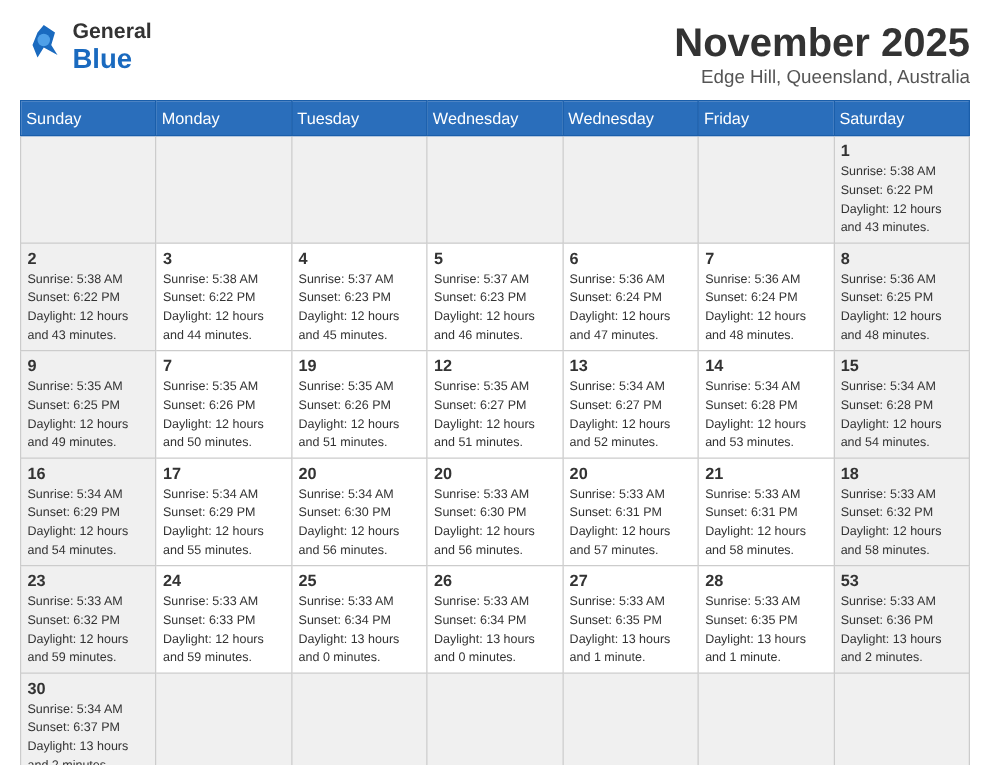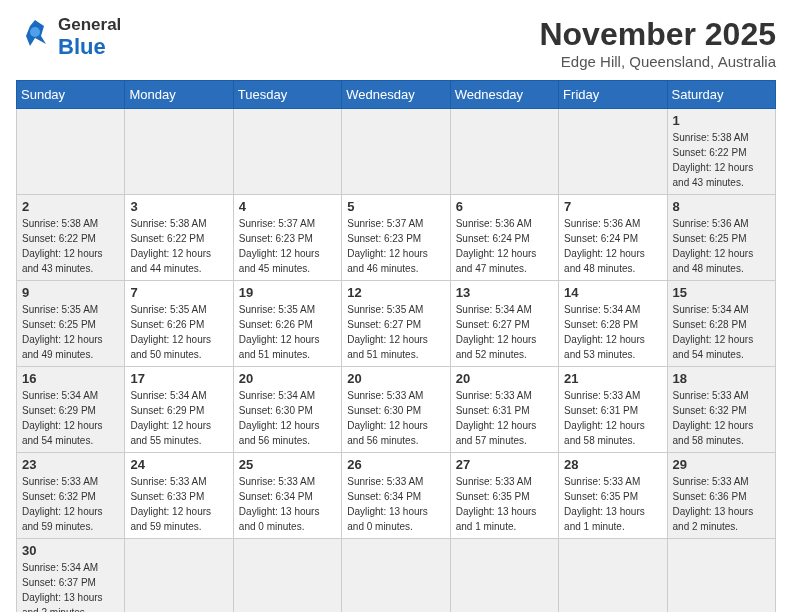--- a/index.html
+++ b/index.html
@@ -316,21 +316,21 @@
 and 1 minute.</div>
         </td>
         <td>
           <span class="day-number">28</span>
           <div class="day-info" style="white-space: pre-line;">Sunrise: 5:33 AM
 Sunset: 6:35 PM
 Daylight: 13 hours
 and 1 minute.</div>
         </td>
         <td class="weekend">
-          <span class="day-number">29</span>
+          <span class="day-number">53</span>
           <div class="day-info" style="white-space: pre-line;">Sunrise: 5:33 AM
 Sunset: 6:36 PM
 Daylight: 13 hours
 and 2 minutes.</div>
         </td>
       </tr>
       <tr>
         <td class="weekend">
           <span class="day-number">30</span>
           <div class="day-info" style="white-space: pre-line;">Sunrise: 5:34 AM

